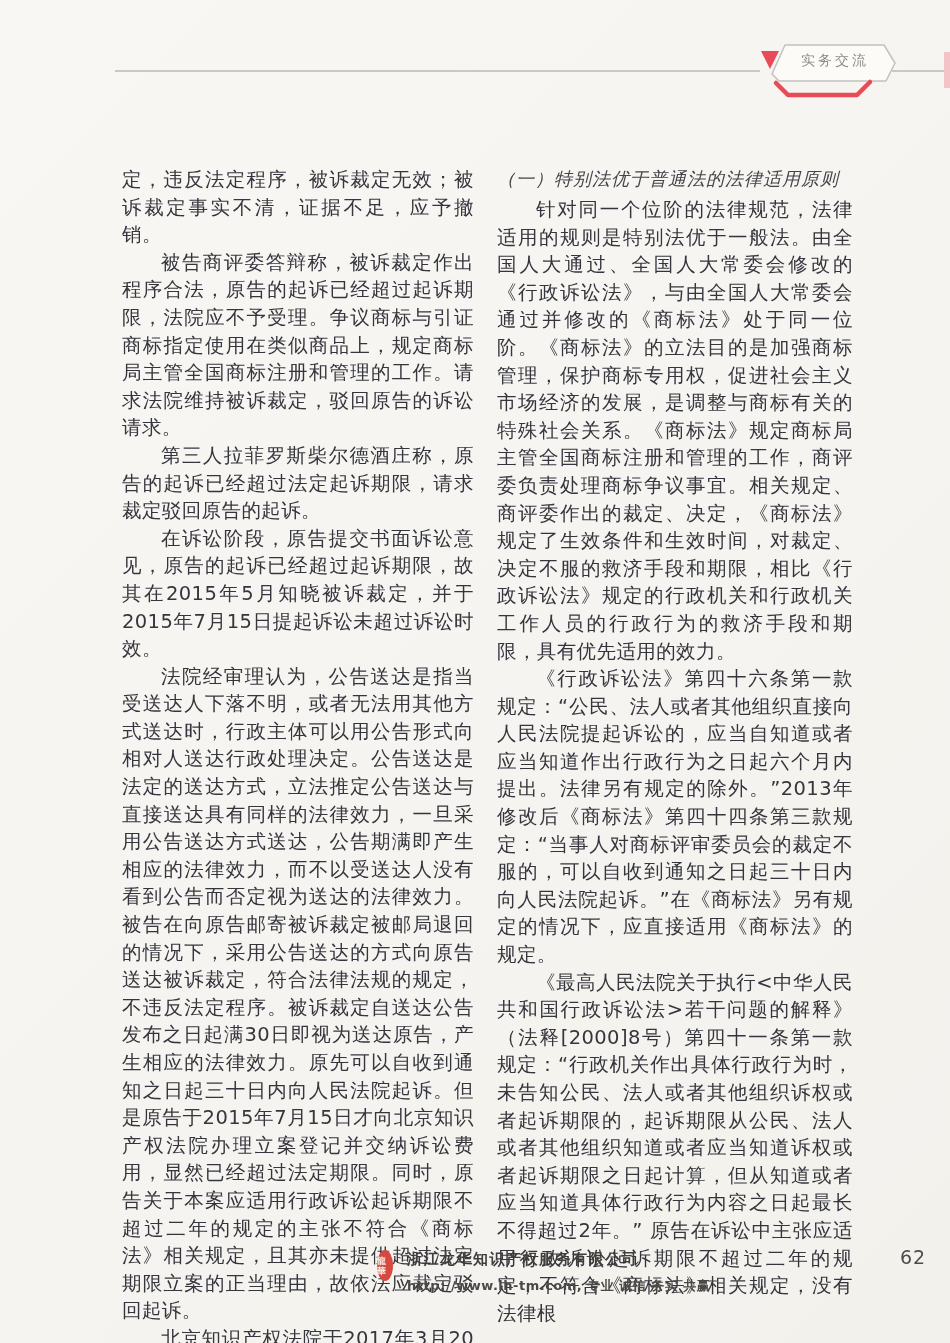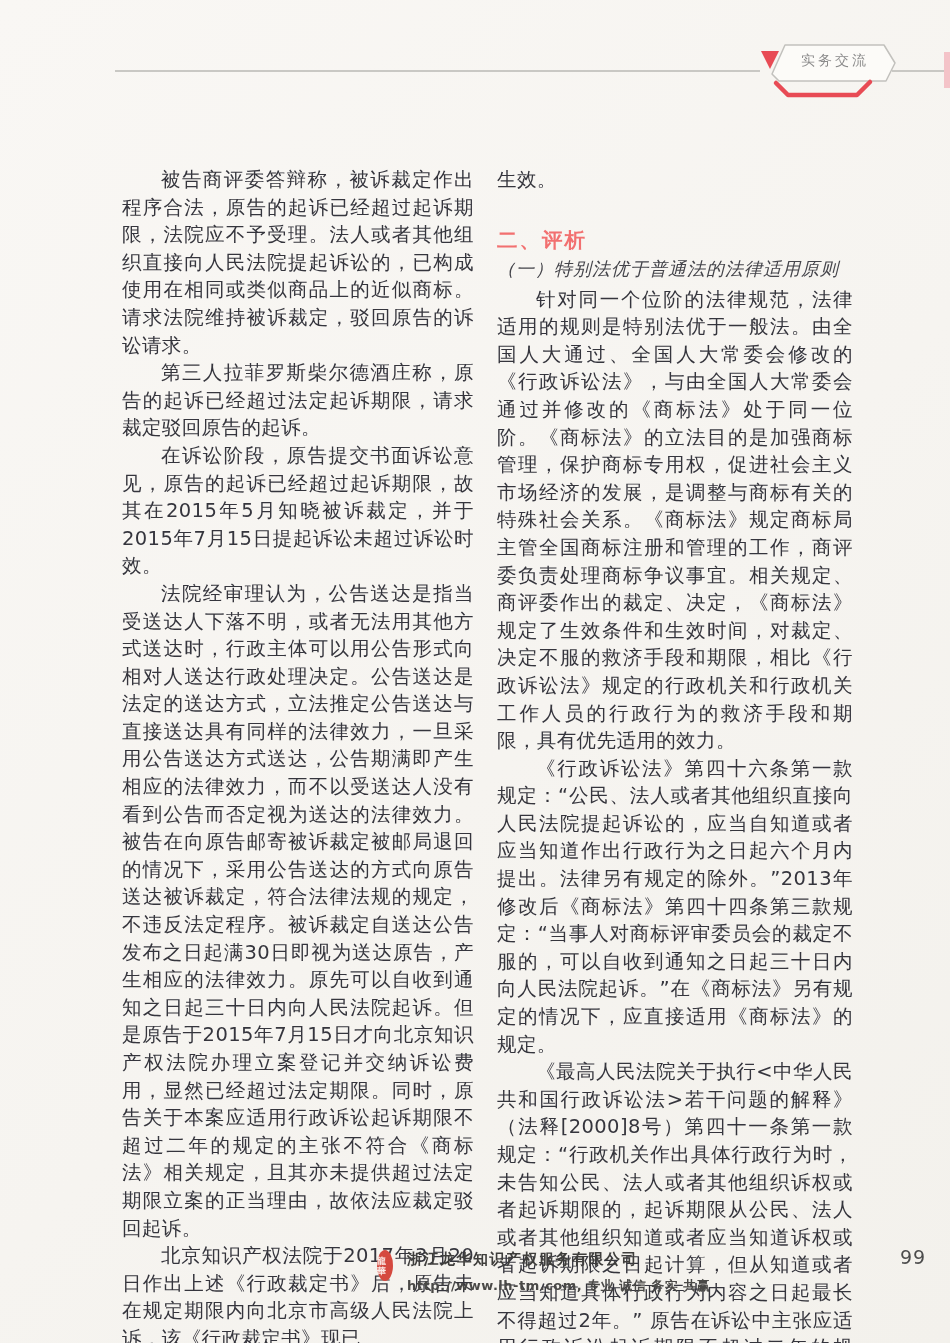--- a/index.html
+++ b/index.html
@@ -77,37 +77,36 @@
       <path d="M17,36 L30,7 L129,7 L140,25 L131,43 L24,43 Z" fill="#fcfbf8" stroke="#c2c1bd" stroke-width="1.5" stroke-linejoin="round"></path>
       <path d="M6,13 L24,13 L15,31 Z" fill="#e84b55"></path>
       <path d="M21,45 L33,57 L102,57 L115,44" fill="none" stroke="#e84b55" stroke-width="4.5" stroke-linejoin="round" stroke-linecap="round"></path>
     </svg>
     <span class="tag-label">实务交流</span>
   </div>
   <div class="edge-pink"></div>
 
   <div class="col col-left">
 
-      <p class="indent">被告商评委答辩称，被诉裁定作出程序合法，原告的起诉已经超过起诉期限，法院应不予受理。法人或者其他组织直接向人民法院提起诉讼的，已构成使用在相同或类似商品上的近似商标。请求法院维持被诉裁定，驳回原告的诉讼请求。</p>
+  <p>定，违反法定程序，被诉裁定无效；被诉裁定事实不清，证据不足，应予撤销。</p>
+      <p class="indent">被告商评委答辩称，被诉裁定作出程序合法，原告的起诉已经超过起诉期限，法院应不予受理。争议商标与引证商标指定使用在类似商品上，规定商标局主管全国商标注册和管理的工作。请求法院维持被诉裁定，驳回原告的诉讼请求。</p>
       <p class="indent">第三人拉菲罗斯柴尔德酒庄称，原告的起诉已经超过法定起诉期限，请求裁定驳回原告的起诉。</p>
       <p class="indent">在诉讼阶段，原告提交书面诉讼意见，原告的起诉已经超过起诉期限，故其在2015年5月知晓被诉裁定，并于2015年7月15日提起诉讼未超过诉讼时效。</p>
       <p class="indent">法院经审理认为，公告送达是指当受送达人下落不明，或者无法用其他方式送达时，行政主体可以用公告形式向相对人送达行政处理决定。公告送达是法定的送达方式，立法推定公告送达与直接送达具有同样的法律效力，一旦采用公告送达方式送达，公告期满即产生相应的法律效力，而不以受送达人没有看到公告而否定视为送达的法律效力。被告在向原告邮寄被诉裁定被邮局退回的情况下，采用公告送达的方式向原告送达被诉裁定，符合法律法规的规定，不违反法定程序。被诉裁定自送达公告发布之日起满30日即视为送达原告，产生相应的法律效力。原先可以自收到通知之日起三十日内向人民法院起诉。但是原告于2015年7月15日才向北京知识产权法院办理立案登记并交纳诉讼费用，显然已经超过法定期限。同时，原告关于本案应适用行政诉讼起诉期限不超过二年的规定的主张不符合《商标法》相关规定，且其亦未提供超过法定期限立案的正当理由，故依法应裁定驳回起诉。</p>
       <p class="indent">北京知识产权法院于2017年3月20日作出上述《行政裁定书》后，原告未在规定期限内向北京市高级人民法院上诉，该《行政裁定书》现已</p>
     </div>
 
   <div class="col col-right">
-    <p>生效。</p>
-    <div class="section-heading">二、评析</div>
     <div class="subsection-heading">（一）特别法优于普通法的法律适用原则</div>
     <div>
 
     <p class="indent">针对同一个位阶的法律规范，法律适用的规则是特别法优于一般法。由全国人大通过、全国人大常委会修改的《行政诉讼法》，与由全国人大常委会通过并修改的《商标法》处于同一位阶。《商标法》的立法目的是加强商标管理，保护商标专用权，促进社会主义市场经济的发展，是调整与商标有关的特殊社会关系。《商标法》规定商标局主管全国商标注册和管理的工作，商评委负责处理商标争议事宜。相关规定、商评委作出的裁定、决定，《商标法》规定了生效条件和生效时间，对裁定、决定不服的救济手段和期限，相比《行政诉讼法》规定的行政机关和行政机关工作人员的行政行为的救济手段和期限，具有优先适用的效力。</p>
         <p class="indent">《行政诉讼法》第四十六条第一款规定：“公民、法人或者其他组织直接向人民法院提起诉讼的，应当自知道或者应当知道作出行政行为之日起六个月内提出。法律另有规定的除外。”2013年修改后《商标法》第四十四条第三款规定：“当事人对商标评审委员会的裁定不服的，可以自收到通知之日起三十日内向人民法院起诉。”在《商标法》另有规定的情况下，应直接适用《商标法》的规定。</p>
         <p class="indent">《最高人民法院关于执行&lt;中华人民共和国行政诉讼法&gt;若干问题的解释》（法释[2000]8号）第四十一条第一款规定：“行政机关作出具体行政行为时，未告知公民、法人或者其他组织诉权或者起诉期限的，起诉期限从公民、法人或者其他组织知道或者应当知道诉权或者起诉期限之日起计算，但从知道或者应当知道具体行政行为内容之日起最长不得超过2年。” 原告在诉讼中主张应适用行政诉讼起诉期限不超过二年的规定，不符合《商标法》相关规定，没有法律根</p>
       </div>
   </div>
 
   <div class="footer-logo">龍華</div>
   <div class="footer-company">浙江龙华知识产权服务有限公司</div>
   <div class="footer-url">http://www.lh-tm.com, 专业 诚信 务实 共赢</div>
-  <div class="page-number">99</div>
+  <div class="page-number">62</div>
 
 </div>
 
 </body></html>

